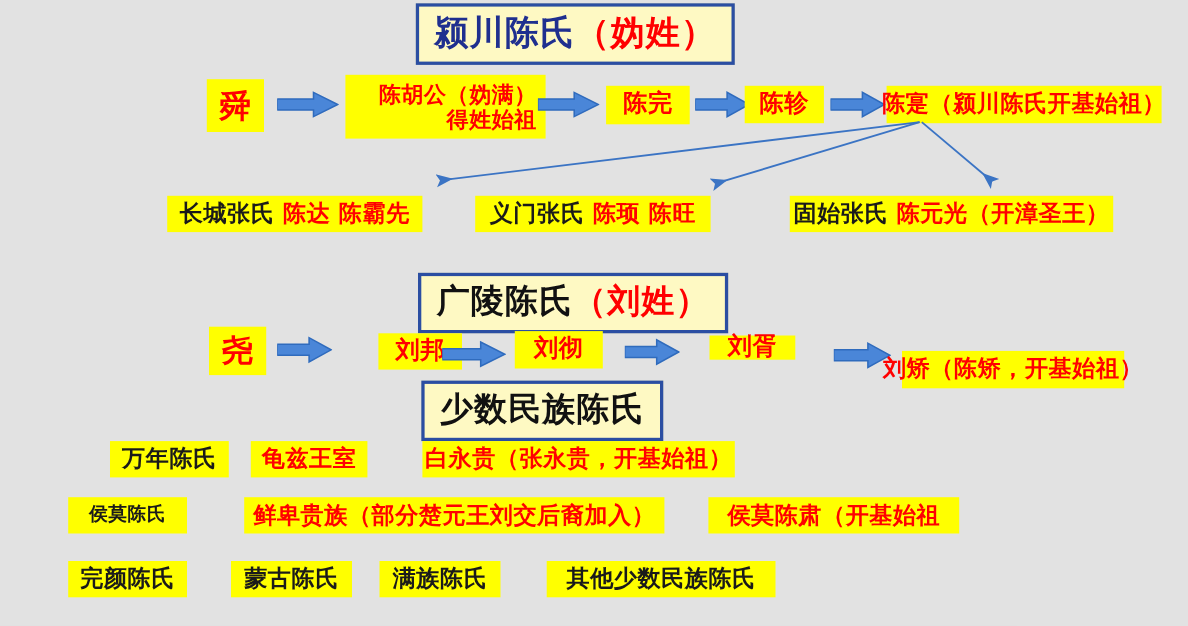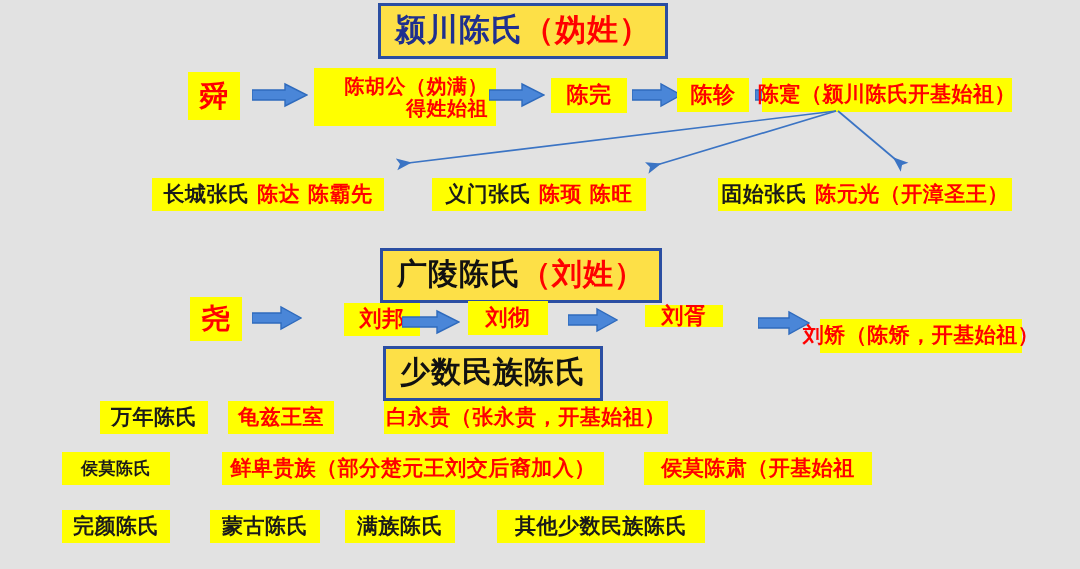--- a/index.html
+++ b/index.html
@@ -30,21 +30,21 @@
     white-space: nowrap;
     font-weight: bold;
     line-height: 1.12;
     letter-spacing: 0.5px;
   }
   .hl.red   { color: #ff0000; }
   .hl.black { color: #1a1a1a; }
 
   
   .banner {
-    background: #fde047;
+    background: #fef9c3;
     border: 3px solid #2b4ea2;
     display: inline-flex;
     align-items: center;
     justify-content: center;
     white-space: nowrap;
     font-weight: bold;
     padding: 3px 14px 5px 14px;
     letter-spacing: 1px;
   }
   .banner .t-blue  { color: #1f2f8f; }
@@ -114,21 +114,21 @@
   <div class="hl red abs" style="left:677px; top:78px; width:72px; height:34px; font-size:22px;">
     <span>陈轸</span>
   </div>
 
   <div class="arrow" style="left:755px; top:82px;">
     <svg width="50" height="26" viewBox="0 0 50 26">
       <polygon points="0,8 29,8 29,2 49,13 29,24 29,18 0,18" fill="#4a86d8" stroke="#2f6bbd" stroke-width="1.4"></polygon>
     </svg>
   </div>
 
-  <div class="hl red abs" style="left:762px; top:78px; width:250px; height:34px; font-size:21px;">
+  <div class="hl red abs" style="left:806px; top:78px; width:250px; height:34px; font-size:21px;">
     <span>陈寔（颍川陈氏开基始祖）</span>
   </div>
 
   <svg class="abs" style="left:0px; top:105px;" width="1080" height="80" viewBox="0 0 1080 80">
     <defs>
       <marker id="ah" markerWidth="9" markerHeight="9" refX="7" refY="4.5" orient="auto" markerUnits="strokeWidth">
         <path d="M0,4.5 L9,1 L7,4.5 L9,8 Z" fill="#3b74c4"></path>
       </marker>
     </defs>
     <line x1="836" y1="6" x2="400" y2="59" stroke="#3b74c4" stroke-width="1.7" marker-end="url(#ah)"></line>

